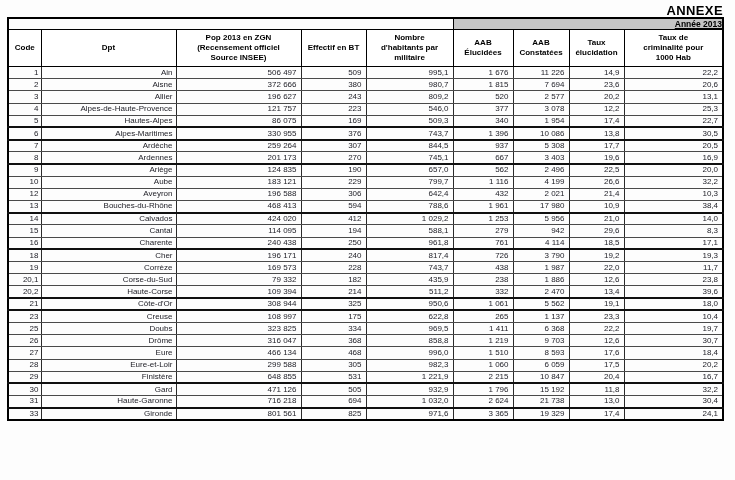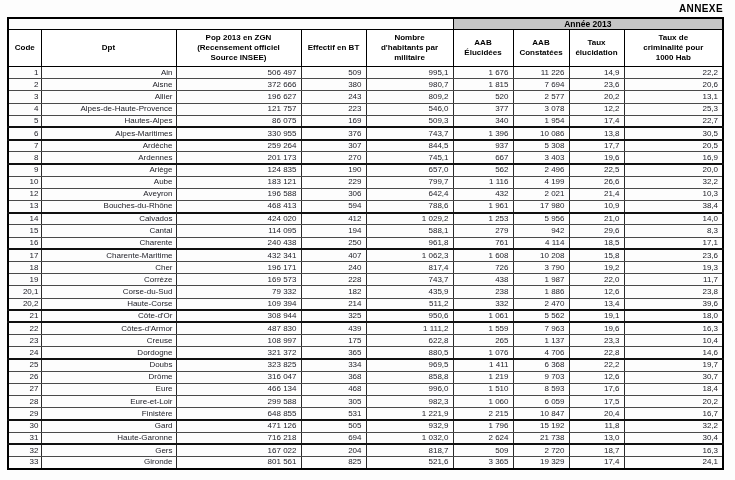--- a/index.html
+++ b/index.html
@@ -6,33 +6,33 @@
   html,body { width:735px; height:480px; }
   body {
     position:relative;
     background:#fdfdfd;
     font-family:"Liberation Sans", sans-serif;
     color:#1c1c24;
     overflow:hidden;
   }
   .annexe {
     position:absolute; top:3px; right:12px;
-    font-size:10px; font-weight:bold; letter-spacing:0.4px; color:#000;
+    font-size:13px; font-weight:bold; letter-spacing:0.4px; color:#000;
   }
   .tbl-wrap { position:absolute; left:7px; top:17px; }
   table {
     border-collapse:collapse; table-layout:fixed; width:715px;
     border:2px solid #000;
   }
   
   td.band-spacer { border:none; background:#fdfdfd; height:11px; }
   td.band {
     background:#c5c5c5; border:1.5px solid #000;
-    font-size:8.5px; font-weight:bold; text-align:center; color:#000;
-    height:11px; line-height:10px; padding:0;
+    font-size:8.5px; font-weight:bold; text-align:right; color:#000;
+    height:11px; line-height:10px; padding:0;text-decoration:underline;
   }
   
   thead th {
     border:1.5px solid #000; background:#fff;
     font-size:8px; font-weight:bold; color:#000;
     text-align:center; vertical-align:middle;
     white-space:pre-line; line-height:1.25; padding:1px 1px;
     height:37px;
   }
   
@@ -254,31 +254,20 @@
           <td class="c-dpt">Charente</td>
           <td class="c-pop">240 438</td>
           <td class="c-eff">250</td>
           <td class="c-hab">961,8</td>
           <td class="c-elu">761</td>
           <td class="c-cons">4 114</td>
           <td class="c-taux">18,5</td>
           <td class="c-crim">17,1</td>
         </tr>
         <tr>
-          <td class="c-code">17</td>
-          <td class="c-dpt">Charente-Maritime</td>
-          <td class="c-pop">432 341</td>
-          <td class="c-eff">407</td>
-          <td class="c-hab">1 062,3</td>
-          <td class="c-elu">1 608</td>
-          <td class="c-cons">10 208</td>
-          <td class="c-taux">15,8</td>
-          <td class="c-crim">23,6</td>
-        </tr>
-        <tr>
           <td class="c-code">18</td>
           <td class="c-dpt">Cher</td>
           <td class="c-pop">196 171</td>
           <td class="c-eff">240</td>
           <td class="c-hab">817,4</td>
           <td class="c-elu">726</td>
           <td class="c-cons">3 790</td>
           <td class="c-taux">19,2</td>
           <td class="c-crim">19,3</td>
         </tr>
@@ -320,52 +309,30 @@
           <td class="c-dpt">Côte-d'Or</td>
           <td class="c-pop">308 944</td>
           <td class="c-eff">325</td>
           <td class="c-hab">950,6</td>
           <td class="c-elu">1 061</td>
           <td class="c-cons">5 562</td>
           <td class="c-taux">19,1</td>
           <td class="c-crim">18,0</td>
         </tr>
         <tr>
-          <td class="c-code">22</td>
-          <td class="c-dpt">Côtes-d'Armor</td>
-          <td class="c-pop">487 830</td>
-          <td class="c-eff">439</td>
-          <td class="c-hab">1 111,2</td>
-          <td class="c-elu">1 559</td>
-          <td class="c-cons">7 963</td>
-          <td class="c-taux">19,6</td>
-          <td class="c-crim">16,3</td>
-        </tr>
-        <tr>
           <td class="c-code">23</td>
           <td class="c-dpt">Creuse</td>
           <td class="c-pop">108 997</td>
           <td class="c-eff">175</td>
           <td class="c-hab">622,8</td>
           <td class="c-elu">265</td>
           <td class="c-cons">1 137</td>
           <td class="c-taux">23,3</td>
           <td class="c-crim">10,4</td>
         </tr>
-        <tr class="hb">
-          <td class="c-code">24</td>
-          <td class="c-dpt">Dordogne</td>
-          <td class="c-pop">321 372</td>
-          <td class="c-eff">365</td>
-          <td class="c-hab">880,5</td>
-          <td class="c-elu">1 076</td>
-          <td class="c-cons">4 706</td>
-          <td class="c-taux">22,8</td>
-          <td class="c-crim">14,6</td>
-        </tr>
         <tr>
           <td class="c-code">25</td>
           <td class="c-dpt">Doubs</td>
           <td class="c-pop">323 825</td>
           <td class="c-eff">334</td>
           <td class="c-hab">969,5</td>
           <td class="c-elu">1 411</td>
           <td class="c-cons">6 368</td>
           <td class="c-taux">22,2</td>
           <td class="c-crim">19,7</td>
@@ -430,36 +397,25 @@
           <td class="c-dpt">Haute-Garonne</td>
           <td class="c-pop">716 218</td>
           <td class="c-eff">694</td>
           <td class="c-hab">1 032,0</td>
           <td class="c-elu">2 624</td>
           <td class="c-cons">21 738</td>
           <td class="c-taux">13,0</td>
           <td class="c-crim">30,4</td>
         </tr>
         <tr>
-          <td class="c-code">32</td>
-          <td class="c-dpt">Gers</td>
-          <td class="c-pop">167 022</td>
-          <td class="c-eff">204</td>
-          <td class="c-hab">818,7</td>
-          <td class="c-elu">509</td>
-          <td class="c-cons">2 720</td>
-          <td class="c-taux">18,7</td>
-          <td class="c-crim">16,3</td>
-        </tr>
-        <tr>
           <td class="c-code">33</td>
           <td class="c-dpt">Gironde</td>
           <td class="c-pop">801 561</td>
           <td class="c-eff">825</td>
-          <td class="c-hab">521,6</td>
+          <td class="c-hab">971,6</td>
           <td class="c-elu">3 365</td>
           <td class="c-cons">19 329</td>
           <td class="c-taux">17,4</td>
           <td class="c-crim">24,1</td>
         </tr>
       </tbody>
   </table>
 </div>
 
 </body></html>

